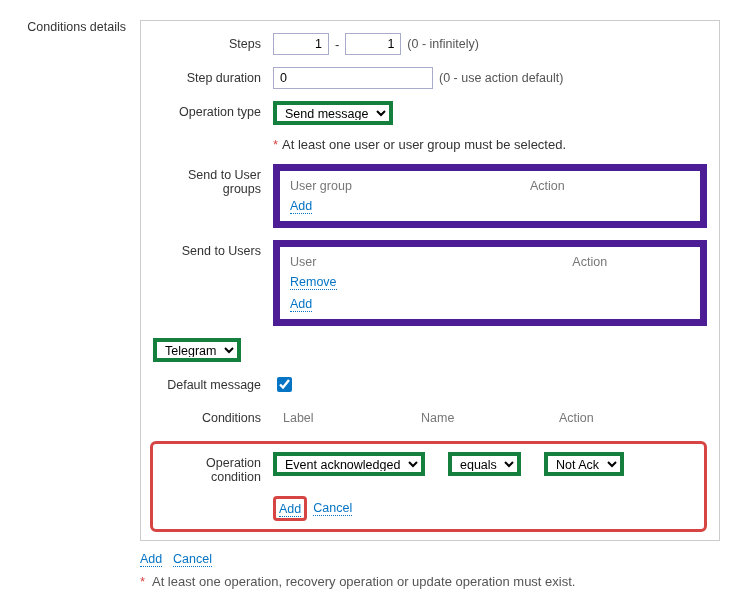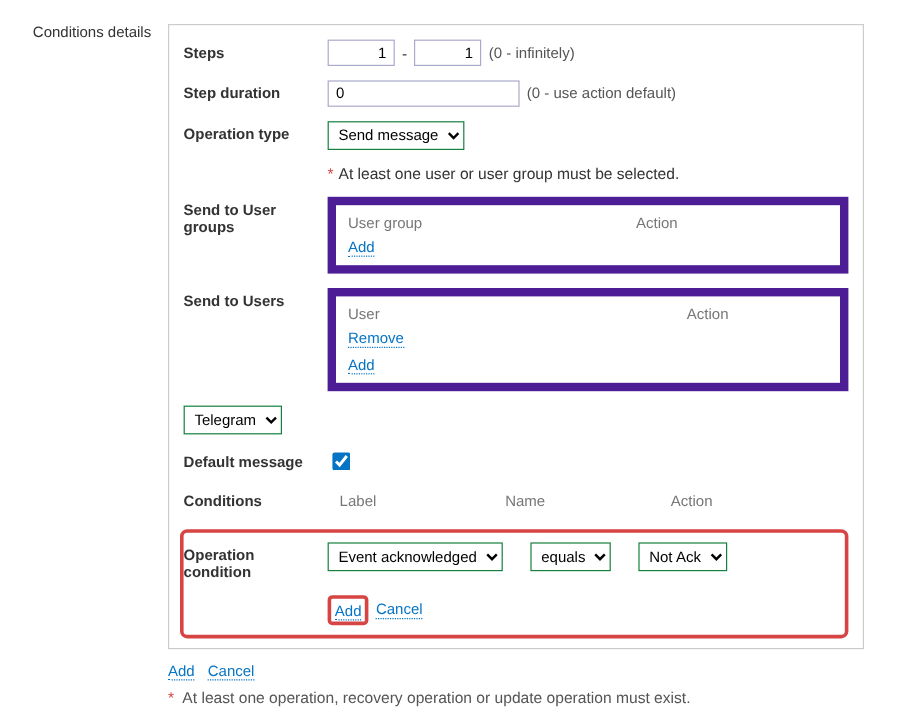--- a/index.html
+++ b/index.html
@@ -15,26 +15,25 @@
   .row { display: flex; align-items: flex-start; margin-bottom: 10px; }
   .label-col {
     width: 120px;
     text-align: right;
     padding-right: 14px;
     font-size: 12.5px;
     color: #333;
   }
   .label-inner {
     width: 120px;
-    text-align: left;
+    text-align: right;
     padding-right: 12px;
     font-size: 12.5px;
     color: #333;
     padding-top: 4px;
-    font-weight: bold;
   }
   .content-col { flex: 1; }
   .inner-box {
     border: 1px solid #ccc;
     padding: 12px 12px 8px 12px;
     flex: 1;
   }
   .inner-row { display: flex; align-items: flex-start; margin-bottom: 12px; }
   input[type="text"].num {
     width: 56px;
@@ -48,21 +47,21 @@
     width: 160px;
     height: 22px;
     border: 1px solid #aac;
     padding: 2px 6px;
     font-size: 12.5px;
   }
   .hint { color: #555; font-size: 12.5px; margin-left: 6px; }
   .dash { margin: 0 6px; }
   select {
     height: 24px;
-    border: 1px solid #15803d;
+    border: 4px solid #15803d;
     background: #fff;
     padding: 1px 4px;
     font-size: 12.5px;
   }
   .req { color: #d64544; margin-right: 4px; }
   .subbox {
     border: 7px solid #4c1d95;
     padding: 8px 10px;
     flex: 1;
     font-size: 12.5px;

